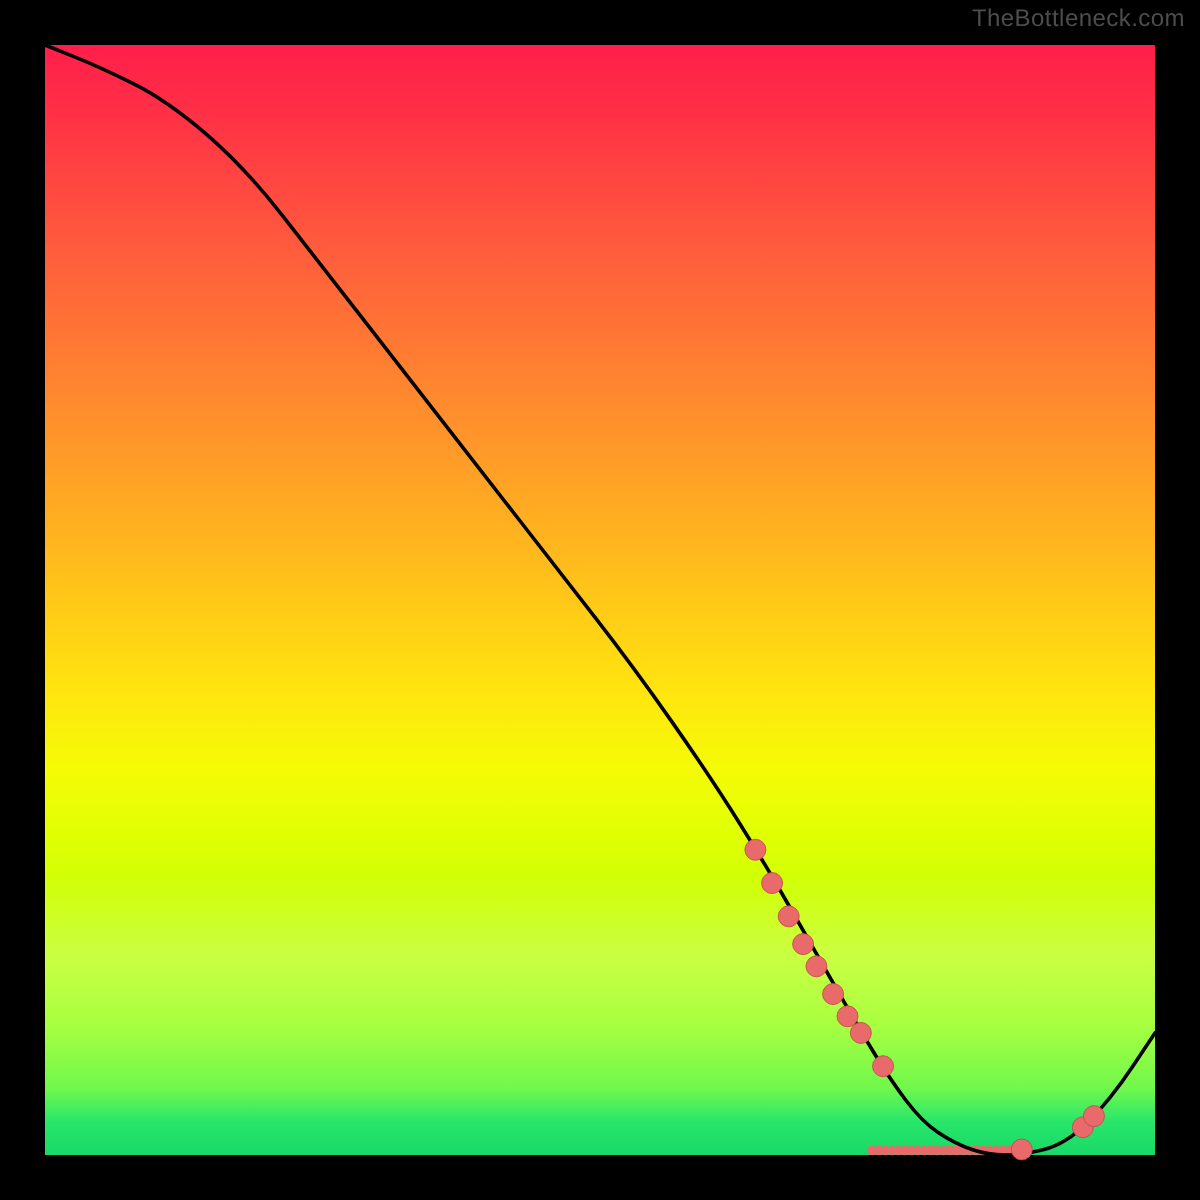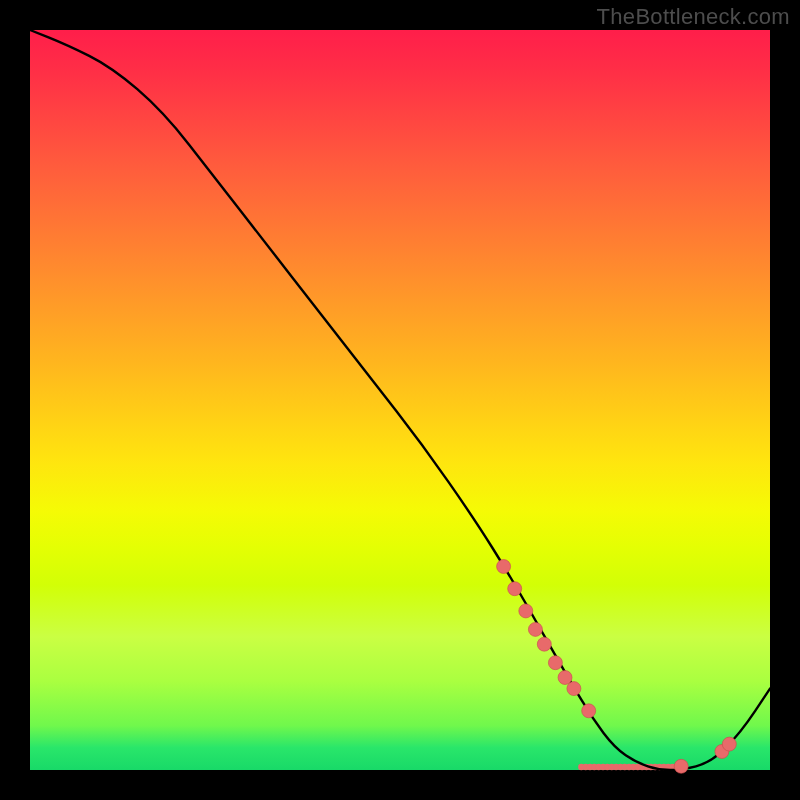--- a/index.html
+++ b/index.html
@@ -40,21 +40,21 @@
       #70f84c 94%,
       #29e66a 97%,
       #18d968 100%
     );
   }
   .watermark {
     position: absolute;
     top: 4px;
     right: 10px;
     color: #4d4d4d;
-    font-size: 22px;
+    font-size: 16px;
     font-weight: 500;
     letter-spacing: 0.3px;
     font-family: Arial, sans-serif;
   }
   svg.curve {
     position: absolute;
     left: 0;
     top: 0;
     width: 740px;
     height: 740px;

